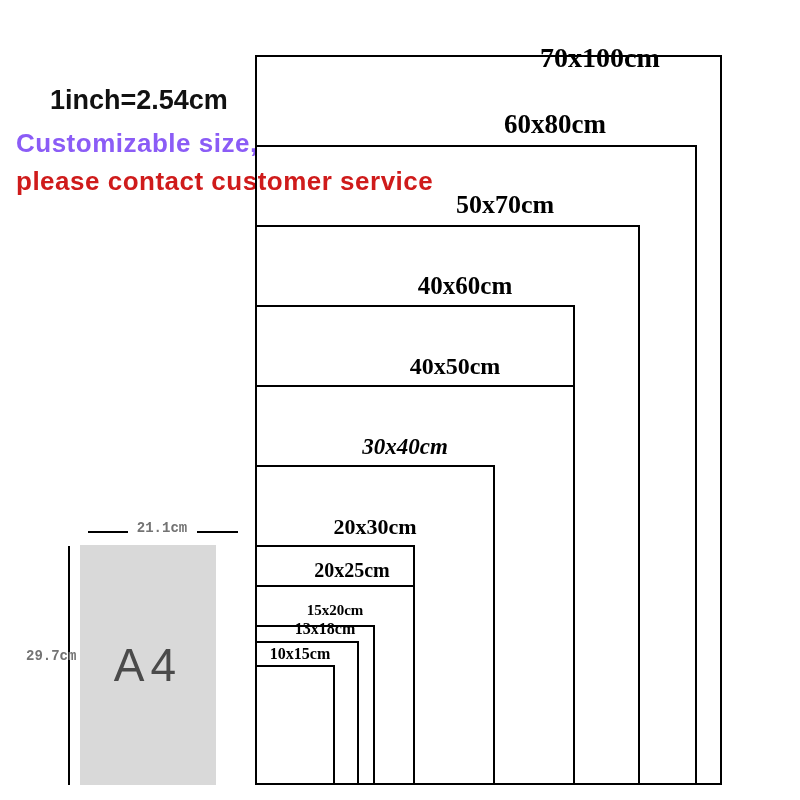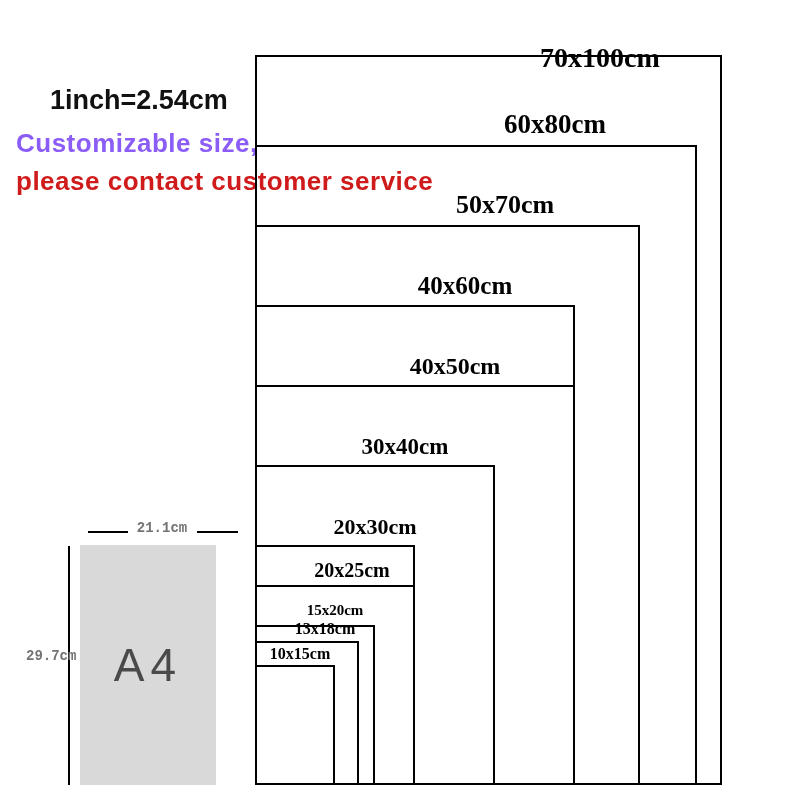--- a/index.html
+++ b/index.html
@@ -88,21 +88,21 @@
       <div class="size-label" style="left: 600px; top: 19px; font-size: 28px; margin-top: 24px;">70x100cm</div>
       <div class="size-rect" style="left: 255px; top: 145px; width: 442px; height: 640px;"></div>
       <div class="size-label" style="left: 555px; top: 110px; font-size: 27px;">60x80cm</div>
       <div class="size-rect" style="left: 255px; top: 225px; width: 385px; height: 560px;"></div>
       <div class="size-label" style="left: 505px; top: 191px; font-size: 26px;">50x70cm</div>
       <div class="size-rect" style="left: 255px; top: 305px; width: 320px; height: 480px;"></div>
       <div class="size-label" style="left: 465px; top: 272px; font-size: 25px;">40x60cm</div>
       <div class="size-rect" style="left: 255px; top: 385px; width: 320px; height: 400px;"></div>
       <div class="size-label" style="left: 455px; top: 353px; font-size: 24px;">40x50cm</div>
       <div class="size-rect" style="left: 255px; top: 465px; width: 240px; height: 320px;"></div>
-      <div class="size-label" style="left: 405px; top: 434px; font-size: 23px;">30x40cm</div>
+      <div class="size-label" style="left: 405px; top: 434px; font-size: 23px; font-style: italic;">30x40cm</div>
       <div class="size-rect" style="left: 255px; top: 545px; width: 160px; height: 240px;"></div>
       <div class="size-label" style="left: 375px; top: 515px; font-size: 22px;">20x30cm</div>
       <div class="size-rect" style="left: 255px; top: 585px; width: 160px; height: 200px;"></div>
       <div class="size-label" style="left: 352px; top: 559px; font-size: 20px;">20x25cm</div>
       <div class="size-rect" style="left: 255px; top: 625px; width: 120px; height: 160px;"></div>
       <div class="size-label" style="left: 335px; top: 602px; font-size: 15px;">15x20cm</div>
       <div class="size-rect" style="left: 255px; top: 641px; width: 104px; height: 144px;"></div>
       <div class="size-label" style="left: 325px; top: 620px; font-size: 16px;">13x18cm</div>
       <div class="size-rect" style="left: 255px; top: 665px; width: 80px; height: 120px;"></div>
       <div class="size-label" style="left: 300px; top: 645px; font-size: 16px;">10x15cm</div>

